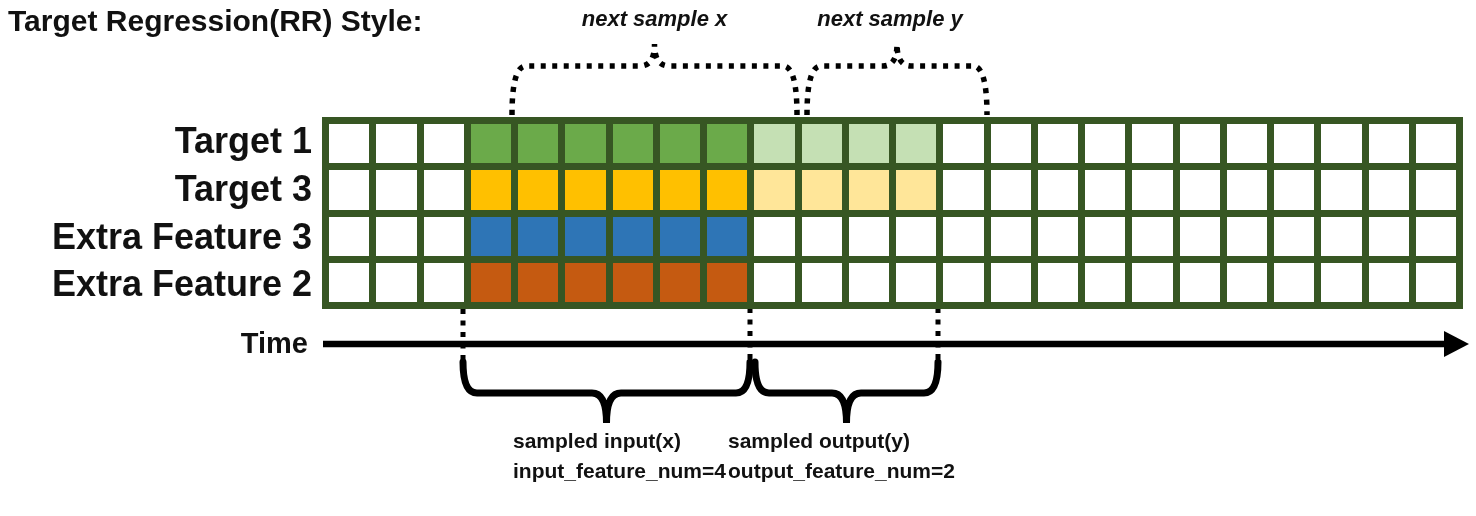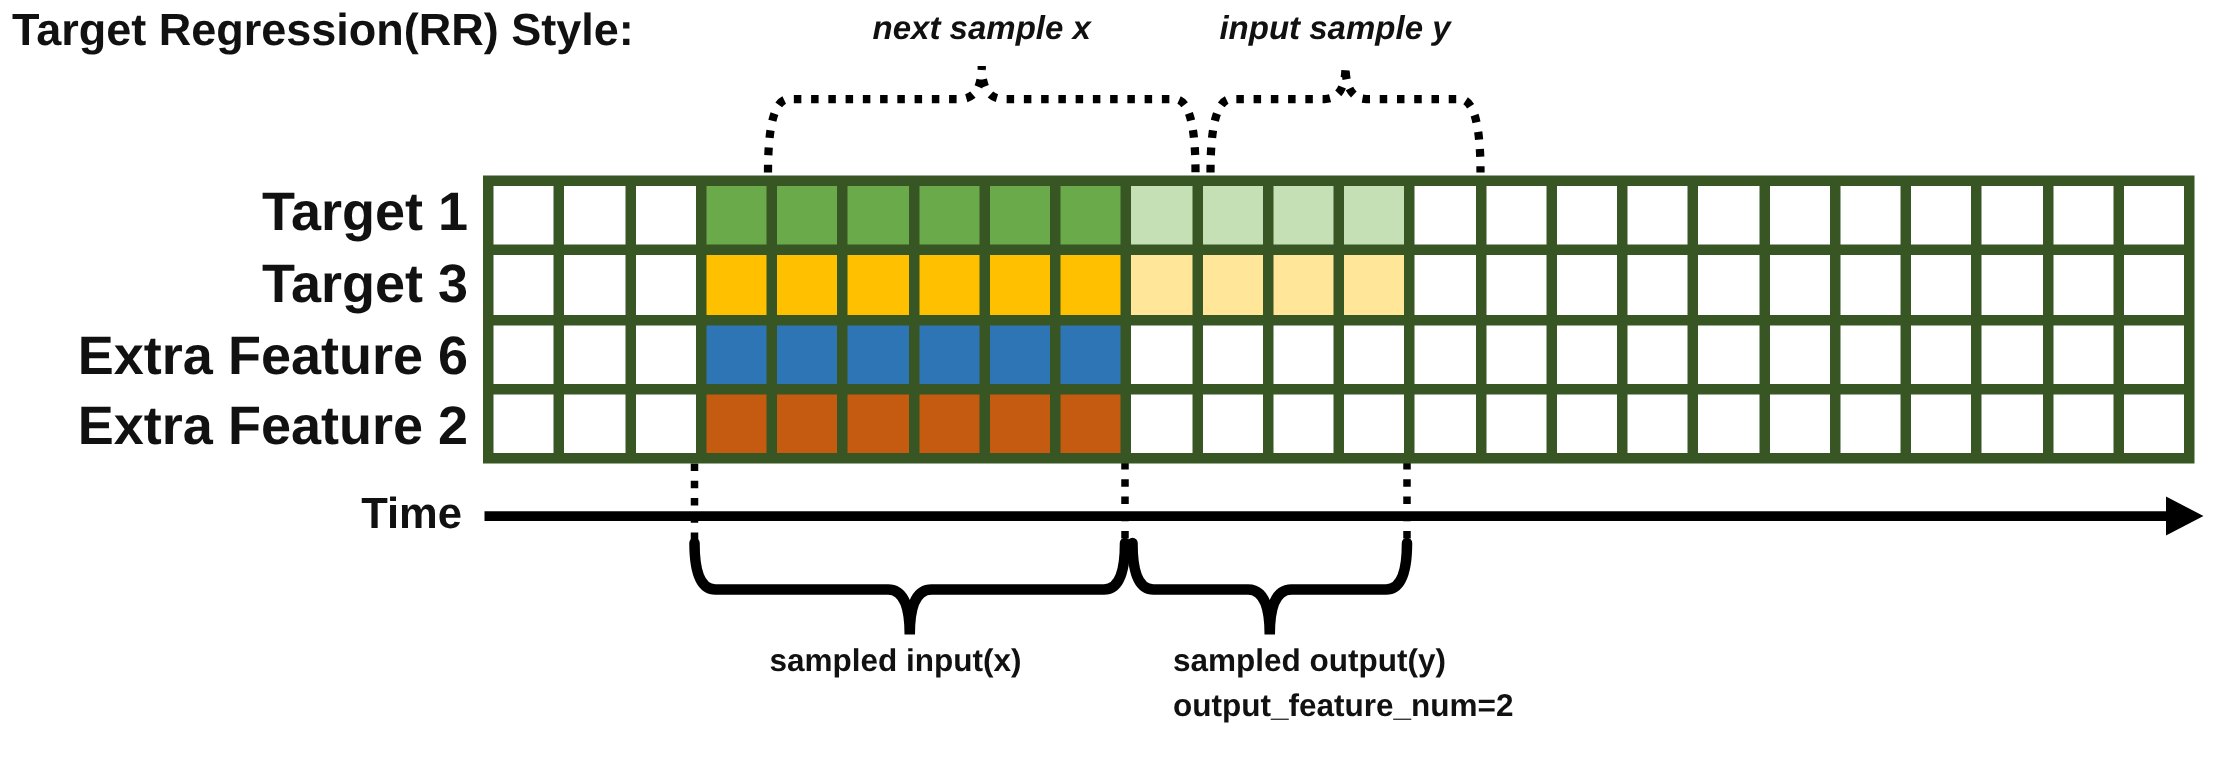--- a/index.html
+++ b/index.html
@@ -32,29 +32,29 @@
   }
   .time-label{
     position:absolute;left:160px;top:327px;width:148px;text-align:right;
     font-size:29px;font-weight:bold;
   }
   .bottom-note{
     position:absolute;top:426px;font-size:21px;font-weight:bold;line-height:30px;
     white-space:nowrap;
   }
   #note-input{left:513px;}
-  #note-output{left:782px;}
+  #note-output{left:728px;}
 </style>
 </head>
 <body>
 
 <h1 class="title">Target Regression(RR) Style:</h1>
 
 <div class="top-label" id="lbl-next-x">next sample x</div>
-<div class="top-label" id="lbl-next-y">input sample y</div>
+<div class="top-label" id="lbl-next-y">next sample y</div>
 
 <svg class="artwork" width="1476" height="516" viewBox="0 0 1476 516">
 
   <path d="M 512 115 Q 512 66 526 66 L 640 66 Q 654.5 66 654.5 44 Q 654.5 66 669 66 L 783 66 Q 797 66 797 115" fill="none" stroke="#000" stroke-width="5.5" stroke-dasharray="5 6.5"></path>
 
   <path d="M 807 115 Q 807 66 821 66 L 883 66 Q 897 66 897 44 Q 897 66 911 66 L 973 66 Q 987 66 987 115" fill="none" stroke="#000" stroke-width="5.5" stroke-dasharray="5 6.5"></path>
 
   <path d="M 463 309 L 463 362" fill="none" stroke="#000" stroke-width="5" stroke-dasharray="5 6.5"></path>
   <path d="M 750 216 L 750 362" fill="none" stroke="#000" stroke-width="5" stroke-dasharray="5 6.5"></path>
   <path d="M 938 216 L 938 362" fill="none" stroke="#000" stroke-width="5" stroke-dasharray="5 6.5"></path>
@@ -161,25 +161,26 @@
     <div class="cell" style="background: rgb(255, 255, 255);"></div>
     <div class="cell" style="background: rgb(255, 255, 255);"></div>
     <div class="cell" style="background: rgb(255, 255, 255);"></div>
     <div class="cell" style="background: rgb(255, 255, 255);"></div>
     <div class="cell" style="background: rgb(255, 255, 255);"></div>
     <div class="cell" style="background: rgb(255, 255, 255);"></div>
   </div>
 
 <div class="row-label" style="top:117px">Target 1</div>
 <div class="row-label" style="top:165px">Target 3</div>
-<div class="row-label" style="top:213px">Extra Feature 6</div>
+<div class="row-label" style="top:213px">Extra Feature 3</div>
 <div class="row-label" style="top:260px">Extra Feature 2</div>
 
 <div class="time-label">Time</div>
 
 <div class="bottom-note" id="note-input">
   <div>sampled input(x)</div>
+  <div>input_feature_num=4</div>
 </div>
 
 <div class="bottom-note" id="note-output">
   <div>sampled output(y)</div>
   <div>output_feature_num=2</div>
 </div>
 
 </body></html>

